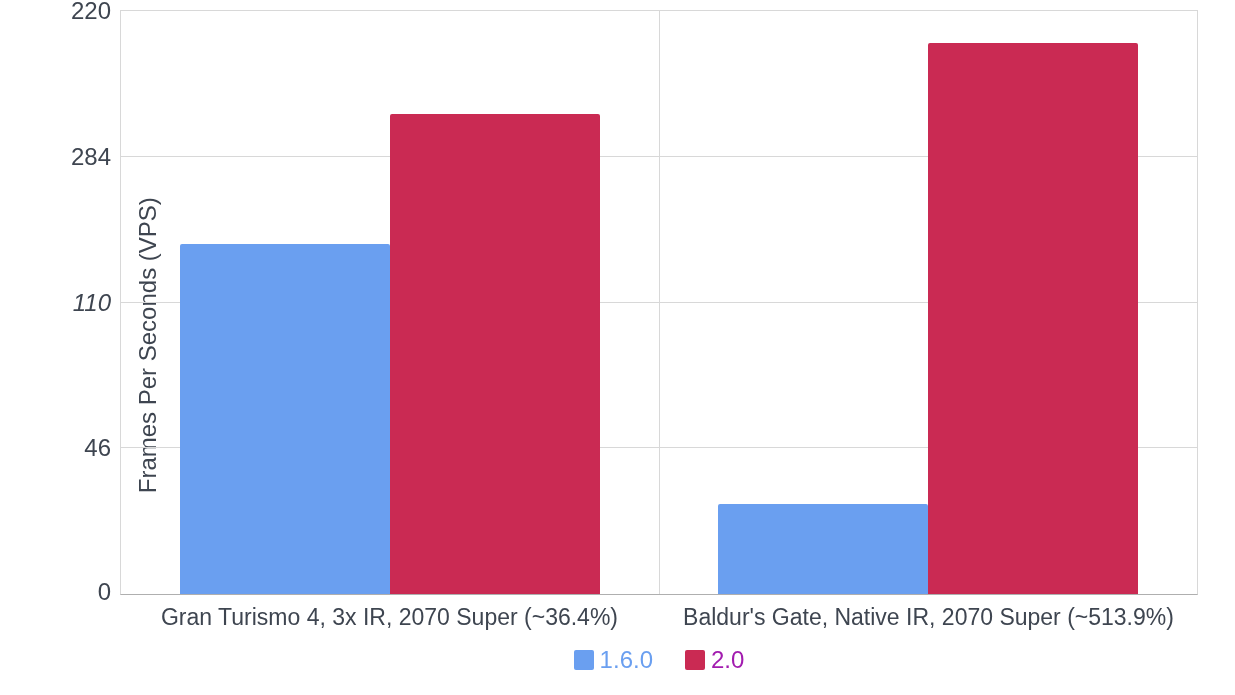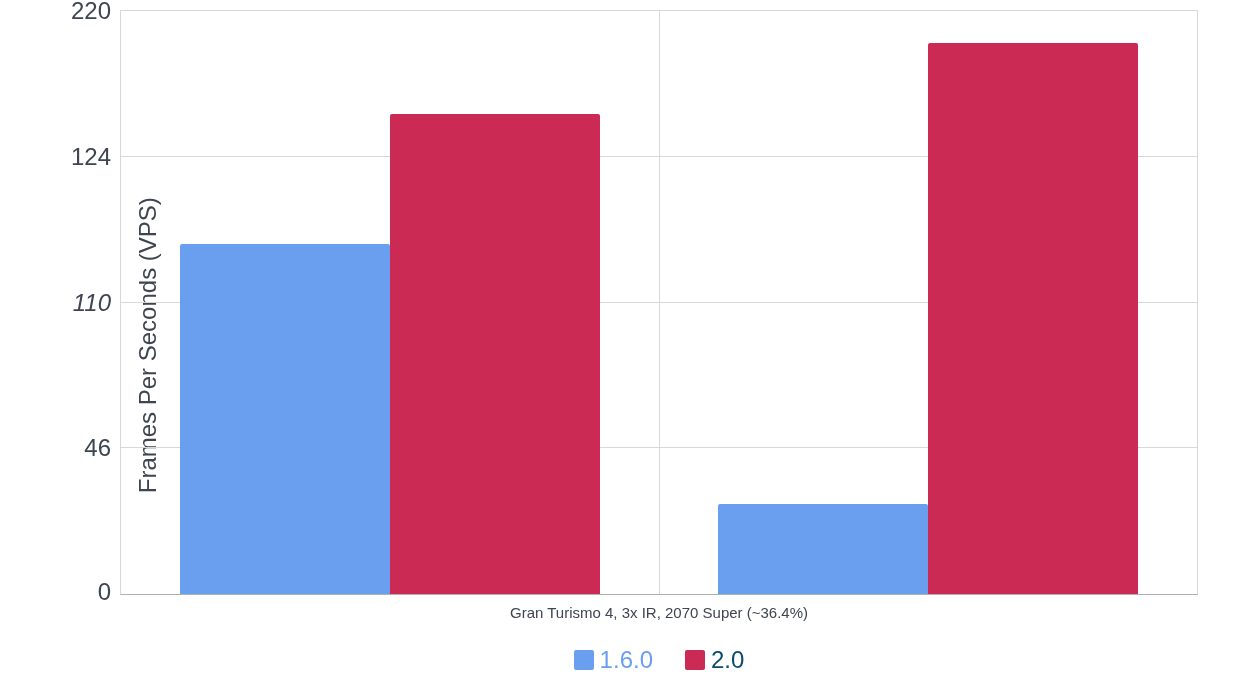--- a/index.html
+++ b/index.html
@@ -73,21 +73,21 @@
   .cat-labels {
     position: absolute;
     left: 120px;
     top: 600px;
     width: 1078px;
     display: flex;
   }
   .cat-label {
     flex: 1 1 0;
     text-align: center;
-    font-size: 15px;
+    font-size: 23px;
     color: #3e4550;
     padding: 4px 6px 0 6px;
     white-space: nowrap;
   }
   .legend {
     position: absolute;
     left: 120px;
     top: 646px;
     width: 1078px;
     display: flex;
@@ -111,47 +111,48 @@
 
 <div class="chart-wrap">
 
   <div class="y-axis-label">Frames Per Seconds (VPS)</div>
 
   <div class="plot">
 
     <div class="tick-label" style="bottom:-12px; transform:none;">0</div>
     <div class="tick-label" style="bottom:25%; transform:translateY(50%);">46</div>
     <div class="tick-label" style="bottom:50%; transform:translateY(50%);font-style:italic;">110</div>
-    <div class="tick-label" style="bottom:75%; transform:translateY(50%);">124</div>
+    <div class="tick-label" style="bottom:75%; transform:translateY(50%);">284</div>
     <div class="tick-label" style="bottom:100%; transform:translateY(50%);">220</div>
 
     <div class="gridline" style="bottom:25%;"></div>
     <div class="gridline" style="bottom:50%;"></div>
     <div class="gridline" style="bottom:75%;"></div>
 
     <div class="bars">
       <div class="group">
         <div class="bar" style="background: rgb(106, 159, 240); height: 60%;"></div>
         <div class="bar" style="background: rgb(202, 42, 83); height: 82.2727%;"></div>
       </div>
       <div class="group">
         <div class="bar" style="background: rgb(106, 159, 240); height: 15.4545%;"></div>
         <div class="bar" style="background: rgb(202, 42, 83); height: 94.5455%;"></div>
       </div>
     </div>
   </div>
 
   <div class="cat-labels">
     <div class="cat-label">Gran Turismo 4, 3x IR, 2070 Super (~36.4%)</div>
+    <div class="cat-label">Baldur's Gate, Native IR, 2070 Super (~513.9%)</div>
   </div>
 
   <div class="legend">
     <div class="legend-item">
       <span class="swatch" style="background:#6a9ff0"></span>
       <span style="color:#6a9ff0">1.6.0</span>
     </div>
     <div class="legend-item">
       <span class="swatch" style="background:#ca2a53"></span>
-      <span style="color:#0c4a6e">2.0</span>
+      <span style="color:#a21caf">2.0</span>
     </div>
   </div>
 
 </div>
 
 </body></html>

